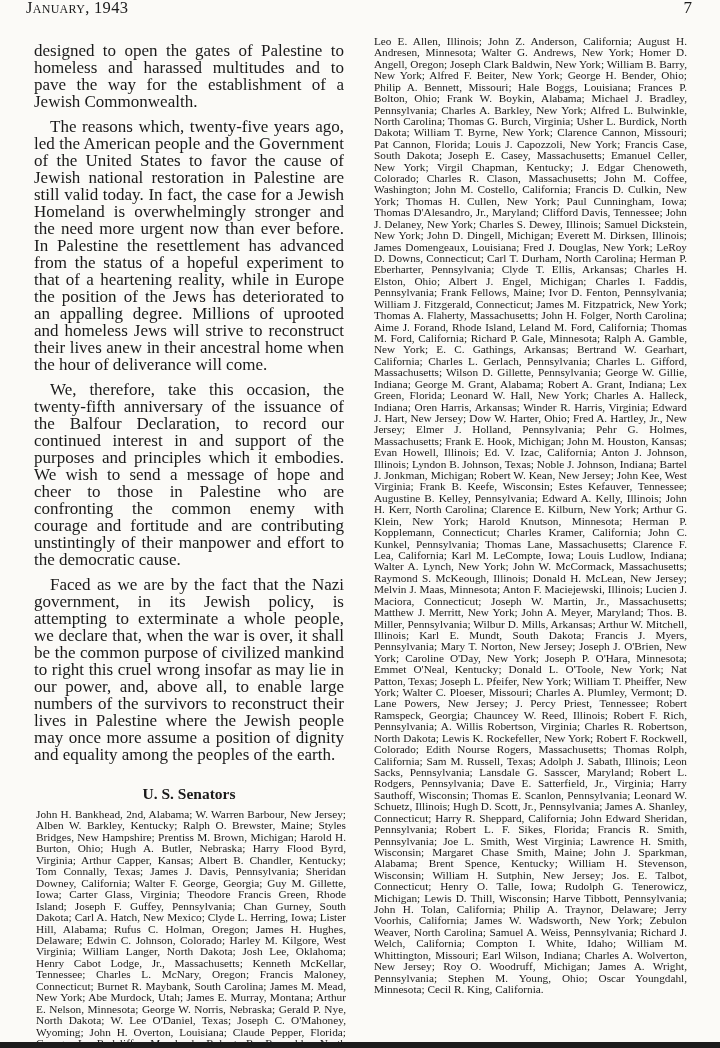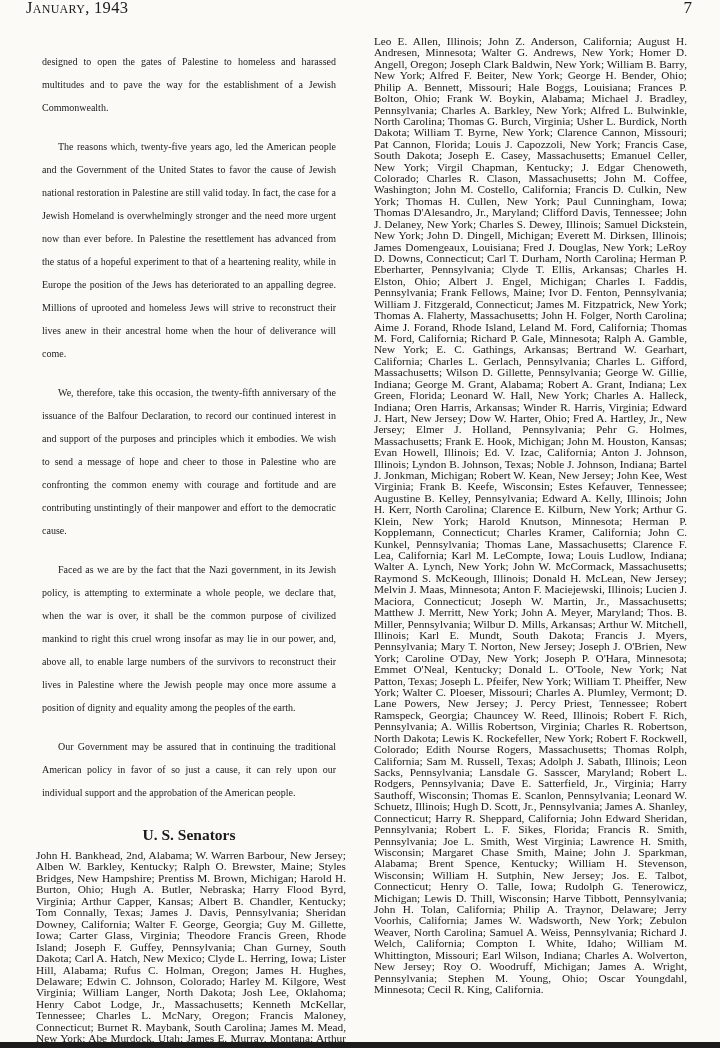--- a/index.html
+++ b/index.html
@@ -15,21 +15,21 @@
   .page-number {
     position:absolute; right:28px; top:-2px; font-size:17px;
   }
   .col-left {
     position:absolute; left:26px; top:34px; width:326px;
   }
   .col-right {
     position:absolute; left:368px; top:30px; width:325px;
   }
   .body-para {
-    margin:16px; font-size:10px; line-height:23px; text-align:justify;
+    margin:8px; font-size:17px; line-height:17px; text-align:justify;
     text-indent:0;
   }
   .body-para.indent { text-indent:16px; }
   .section-heading {
     margin:22px 0 6px 0; text-align:center; font-weight:bold;
     font-size:15.5px; line-height:18px;
   }
   .col-right .section-heading { margin:0 0 3px 0; font-size:15.5px; }
   .name-list {
     margin:6px; font-size:11.3px; line-height:11.45px; text-align:justify;
@@ -44,21 +44,20 @@
 <body>
 
 <div class="running-head">January, 1943</div>
 <div class="page-number">7</div>
 
 <div class="col-left">
   <p class="body-para">designed to open the gates of Palestine to homeless and harassed multitudes and to pave the way for the establishment of a Jewish Commonwealth.</p>
   <p class="body-para indent">The reasons which, twenty-five years ago, led the American people and the Government of the United States to favor the cause of Jewish national restoration in Palestine are still valid today. In fact, the case for a Jewish Homeland is overwhelmingly stronger and the need more urgent now than ever before. In Palestine the resettlement has advanced from the status of a hopeful experiment to that of a heartening reality, while in Europe the position of the Jews has deteriorated to an appalling degree. Millions of uprooted and homeless Jews will strive to reconstruct their lives anew in their ancestral home when the hour of deliverance will come.</p>
   <p class="body-para indent">We, therefore, take this occasion, the twenty-fifth anniversary of the issuance of the Balfour Declaration, to record our continued interest in and support of the purposes and principles which it embodies. We wish to send a message of hope and cheer to those in Palestine who are confronting the common enemy with courage and fortitude and are contributing unstintingly of their manpower and effort to the democratic cause.</p>
   <p class="body-para indent">Faced as we are by the fact that the Nazi government, in its Jewish policy, is attempting to exterminate a whole people, we declare that, when the war is over, it shall be the common purpose of civilized mankind to right this cruel wrong insofar as may lie in our power, and, above all, to enable large numbers of the survivors to reconstruct their lives in Palestine where the Jewish people may once more assume a position of dignity and equality among the peoples of the earth.</p>
-  <p class="body-para indent">Our Government may be assured that in continuing the traditional American policy in favor of so just a cause, it can rely upon our individual support and the approbation of the American people.</p>
 
   <h2 class="section-heading">U. S. Senators</h2>
   <p class="name-list">John H. Bankhead, 2nd, Alabama; W. Warren Barbour, New Jersey; Alben W. Barkley, Kentucky; Ralph O. Brewster, Maine; Styles Bridges, New Hampshire; Prentiss M. Brown, Michigan; Harold H. Burton, Ohio; Hugh A. Butler, Nebraska; Harry Flood Byrd, Virginia; Arthur Capper, Kansas; Albert B. Chandler, Kentucky; Tom Connally, Texas; James J. Davis, Pennsylvania; Sheridan Downey, California; Walter F. George, Georgia; Guy M. Gillette, Iowa; Carter Glass, Virginia; Theodore Francis Green, Rhode Island; Joseph F. Guffey, Pennsylvania; Chan Gurney, South Dakota; Carl A. Hatch, New Mexico; Clyde L. Herring, Iowa; Lister Hill, Alabama; Rufus C. Holman, Oregon; James H. Hughes, Delaware; Edwin C. Johnson, Colorado; Harley M. Kilgore, West Virginia; William Langer, North Dakota; Josh Lee, Oklahoma; Henry Cabot Lodge, Jr., Massachusetts; Kenneth McKellar, Tennessee; Charles L. McNary, Oregon; Francis Maloney, Connecticut; Burnet R. Maybank, South Carolina; James M. Mead, New York; Abe Murdock, Utah; James E. Murray, Montana; Arthur E. Nelson, Minnesota; George W. Norris, Nebraska; Gerald P. Nye, North Dakota; W. Lee O'Daniel, Texas; Joseph C. O'Mahoney, Wyoming; John H. Overton, Louisiana; Claude Pepper, Florida; George L. Radcliffe, Maryland; Robert R. Reynolds, North Carolina; Richard B. Russell, Georgia; H. H. Schwartz, Wyoming; William H. Smathers, New Jersey; Robert A. Taft, Ohio; Elbert D. Thomas, Utah; Elmer Thomas, Oklahoma; Charles W. Tobey, New Hampshire; Harry S. Truman, Missouri; James M. Tunnell, Delaware; Millard E. Tydings, Maryland; Arthur H. Vandenberg, Michigan; Frederick Van Nuys, Indiana; Robert F. Wagner, New York; David I. Walsh, Massachusetts; Alexander Wiley, Wisconsin; Raymond E. Willis, Indiana.</p>
 </div>
 
 <div class="col-right">
   <p class="name-list">Leo E. Allen, Illinois; John Z. Anderson, California; August H. Andresen, Minnesota; Walter G. Andrews, New York; Homer D. Angell, Oregon; Joseph Clark Baldwin, New York; William B. Barry, New York; Alfred F. Beiter, New York; George H. Bender, Ohio; Philip A. Bennett, Missouri; Hale Boggs, Louisiana; Frances P. Bolton, Ohio; Frank W. Boykin, Alabama; Michael J. Bradley, Pennsylvania; Charles A. Barkley, New York; Alfred L. Bulwinkle, North Carolina; Thomas G. Burch, Virginia; Usher L. Burdick, North Dakota; William T. Byrne, New York; Clarence Cannon, Missouri; Pat Cannon, Florida; Louis J. Capozzoli, New York; Francis Case, South Dakota; Joseph E. Casey, Massachusetts; Emanuel Celler, New York; Virgil Chapman, Kentucky; J. Edgar Chenoweth, Colorado; Charles R. Clason, Massachusetts; John M. Coffee, Washington; John M. Costello, California; Francis D. Culkin, New York; Thomas H. Cullen, New York; Paul Cunningham, Iowa; Thomas D'Alesandro, Jr., Maryland; Clifford Davis, Tennessee; John J. Delaney, New York; Charles S. Dewey, Illinois; Samuel Dickstein, New York; John D. Dingell, Michigan; Everett M. Dirksen, Illinois; James Domengeaux, Louisiana; Fred J. Douglas, New York; LeRoy D. Downs, Connecticut; Carl T. Durham, North Carolina; Herman P. Eberharter, Pennsylvania; Clyde T. Ellis, Arkansas; Charles H. Elston, Ohio; Albert J. Engel, Michigan; Charles I. Faddis, Pennsylvania; Frank Fellows, Maine; Ivor D. Fenton, Pennsylvania; William J. Fitzgerald, Connecticut; James M. Fitzpatrick, New York; Thomas A. Flaherty, Massachusetts; John H. Folger, North Carolina; Aime J. Forand, Rhode Island, Leland M. Ford, California; Thomas M. Ford, California; Richard P. Gale, Minnesota; Ralph A. Gamble, New York; E. C. Gathings, Arkansas; Bertrand W. Gearhart, California; Charles L. Gerlach, Pennsylvania; Charles L. Gifford, Massachusetts; Wilson D. Gillette, Pennsylvania; George W. Gillie, Indiana; George M. Grant, Alabama; Robert A. Grant, Indiana; Lex Green, Florida; Leonard W. Hall, New York; Charles A. Halleck, Indiana; Oren Harris, Arkansas; Winder R. Harris, Virginia; Edward J. Hart, New Jersey; Dow W. Harter, Ohio; Fred A. Hartley, Jr., New Jersey; Elmer J. Holland, Pennsylvania; Pehr G. Holmes, Massachusetts; Frank E. Hook, Michigan; John M. Houston, Kansas; Evan Howell, Illinois; Ed. V. Izac, California; Anton J. Johnson, Illinois; Lyndon B. Johnson, Texas; Noble J. Johnson, Indiana; Bartel J. Jonkman, Michigan; Robert W. Kean, New Jersey; John Kee, West Virginia; Frank B. Keefe, Wisconsin; Estes Kefauver, Tennessee; Augustine B. Kelley, Pennsylvania; Edward A. Kelly, Illinois; John H. Kerr, North Carolina; Clarence E. Kilburn, New York; Arthur G. Klein, New York; Harold Knutson, Minnesota; Herman P. Kopplemann, Connecticut; Charles Kramer, California; John C. Kunkel, Pennsylvania; Thomas Lane, Massachusetts; Clarence F. Lea, California; Karl M. LeCompte, Iowa; Louis Ludlow, Indiana; Walter A. Lynch, New York; John W. McCormack, Massachusetts; Raymond S. McKeough, Illinois; Donald H. McLean, New Jersey; Melvin J. Maas, Minnesota; Anton F. Maciejewski, Illinois; Lucien J. Maciora, Connecticut; Joseph W. Martin, Jr., Massachusetts; Matthew J. Merritt, New York; John A. Meyer, Maryland; Thos. B. Miller, Pennsylvania; Wilbur D. Mills, Arkansas; Arthur W. Mitchell, Illinois; Karl E. Mundt, South Dakota; Francis J. Myers, Pennsylvania; Mary T. Norton, New Jersey; Joseph J. O'Brien, New York; Caroline O'Day, New York; Joseph P. O'Hara, Minnesota; Emmet O'Neal, Kentucky; Donald L. O'Toole, New York; Nat Patton, Texas; Joseph L. Pfeifer, New York; William T. Pheiffer, New York; Walter C. Ploeser, Missouri; Charles A. Plumley, Vermont; D. Lane Powers, New Jersey; J. Percy Priest, Tennessee; Robert Ramspeck, Georgia; Chauncey W. Reed, Illinois; Robert F. Rich, Pennsylvania; A. Willis Robertson, Virginia; Charles R. Robertson, North Dakota; Lewis K. Rockefeller, New York; Robert F. Rockwell, Colorado; Edith Nourse Rogers, Massachusetts; Thomas Rolph, California; Sam M. Russell, Texas; Adolph J. Sabath, Illinois; Leon Sacks, Pennsylvania; Lansdale G. Sasscer, Maryland; Robert L. Rodgers, Pennsylvania; Dave E. Satterfield, Jr., Virginia; Harry Sauthoff, Wisconsin; Thomas E. Scanlon, Pennsylvania; Leonard W. Schuetz, Illinois; Hugh D. Scott, Jr., Pennsylvania; James A. Shanley, Connecticut; Harry R. Sheppard, California; John Edward Sheridan, Pennsylvania; Robert L. F. Sikes, Florida; Francis R. Smith, Pennsylvania; Joe L. Smith, West Virginia; Lawrence H. Smith, Wisconsin; Margaret Chase Smith, Maine; John J. Sparkman, Alabama; Brent Spence, Kentucky; William H. Stevenson, Wisconsin; William H. Sutphin, New Jersey; Jos. E. Talbot, Connecticut; Henry O. Talle, Iowa; Rudolph G. Tenerowicz, Michigan; Lewis D. Thill, Wisconsin; Harve Tibbott, Pennsylvania; John H. Tolan, California; Philip A. Traynor, Delaware; Jerry Voorhis, California; James W. Wadsworth, New York; Zebulon Weaver, North Carolina; Samuel A. Weiss, Pennsylvania; Richard J. Welch, California; Compton I. White, Idaho; William M. Whittington, Missouri; Earl Wilson, Indiana; Charles A. Wolverton, New Jersey; Roy O. Woodruff, Michigan; James A. Wright, Pennsylvania; Stephen M. Young, Ohio; Oscar Youngdahl, Minnesota; Cecil R. King, California.</p>
 </div>
 
 <div class="bottom-band"></div>

